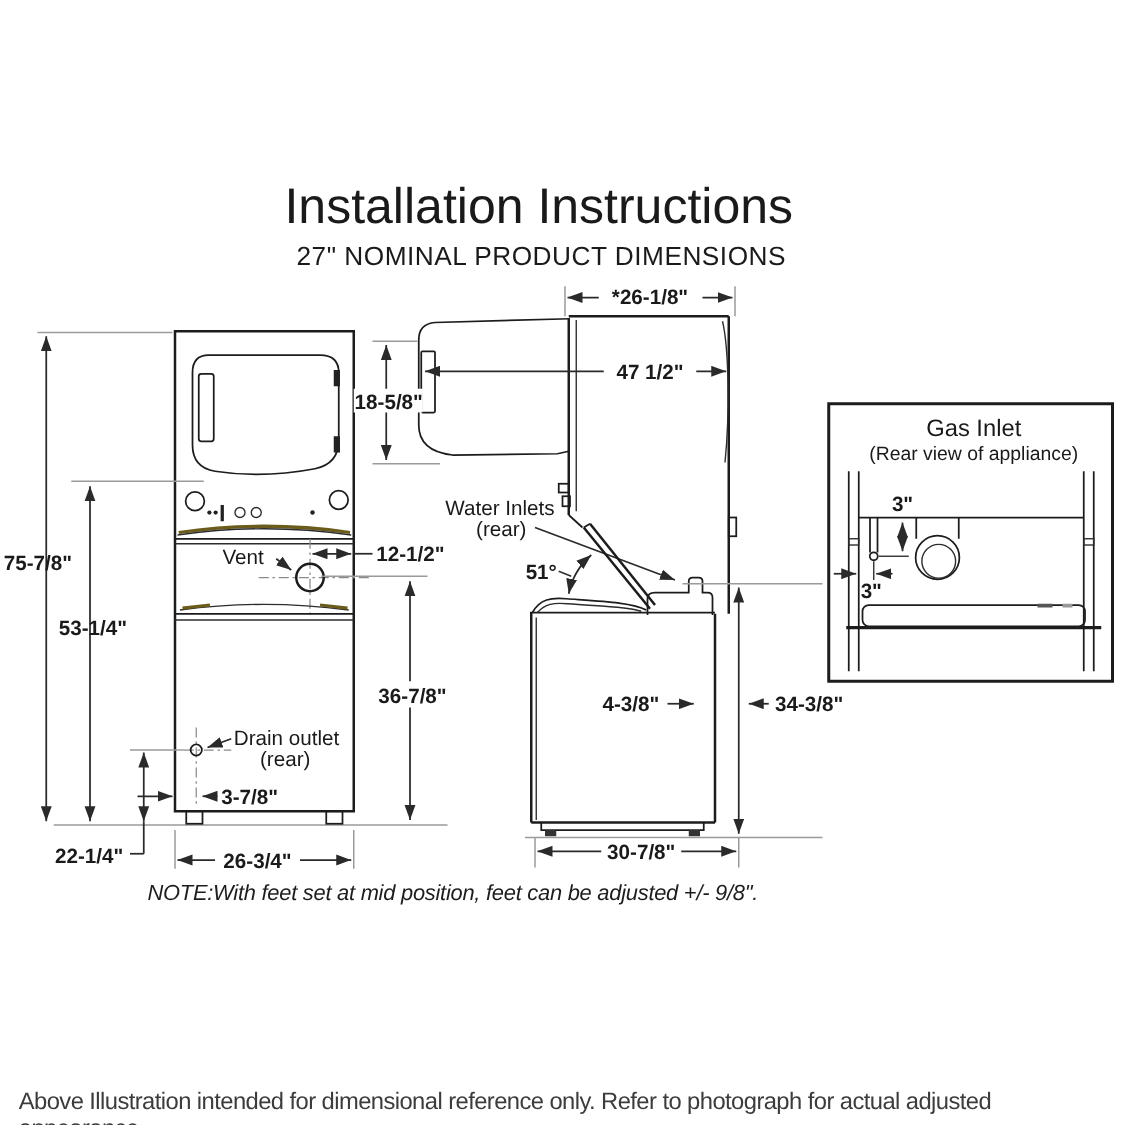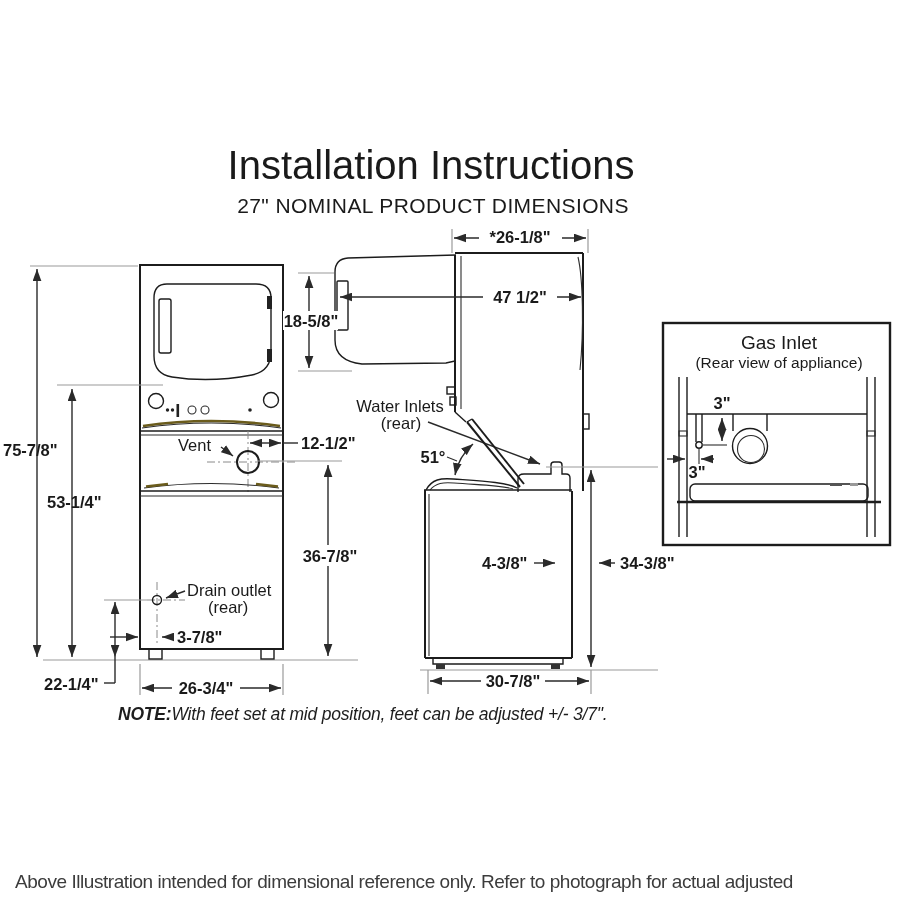--- a/index.html
+++ b/index.html
@@ -4,21 +4,21 @@
 <style>
   html,body{margin:0;padding:0;background:#fff;}
   #stage{position:relative;width:900px;height:900px;background:#fff;overflow:hidden;
          font-family:"Liberation Sans",sans-serif;color:#111;}
   .abs{position:absolute;}
   #title{left:0;top:143px;width:862px;text-align:center;font-size:40px;color:#1a1a1a;}
   #subtitle{left:0;top:194px;width:866px;text-align:center;font-size:21px;letter-spacing:.4px;color:#1a1a1a;}
   #notes{left:104px;top:703px;font-size:17.5px;color:#1d1d1d;line-height:23px;letter-spacing:-.2px;}
   .note1{font-weight:bold;font-style:italic;}
   .note2{font-style:italic;padding-left:14px;}
-  .noteLbl{font-weight:bold;text-align:right;}
+  .noteLbl{font-weight:normal;text-align:right;}
   #footer{left:15px;top:871px;width:878px;font-size:19px;letter-spacing:-.45px;color:#3c3c3c;}
   svg{position:absolute;left:0;top:0;}
   svg text{font-family:"Liberation Sans",sans-serif;fill:#1a1a1a;}
   .dimtext{font-size:16.5px;font-weight:bold;}
   .lbl{font-size:16.5px;}
   .gastitle{font-size:19px;}
   .gassub{font-size:15.5px;}
   .obj{stroke:#1c1c1c;stroke-width:2;fill:none;}
   .obj1{stroke:#1c1c1c;stroke-width:1.4;fill:none;}
   .objt{stroke:#2c2c2c;stroke-width:1.1;fill:none;}
@@ -221,17 +221,17 @@
       <circle class="objt" cx="751" cy="449" r="13.5"></circle>
 
       <rect class="obj1" x="690" y="484" width="178" height="17" rx="5"></rect>
       <rect x="830" y="483" width="12" height="3" fill="#555"></rect>
       <rect x="850" y="483" width="8" height="3" fill="#999"></rect>
       <line x1="677" y1="502" x2="881" y2="502" stroke="#1c1c1c" stroke-width="2.6"></line>
     </g>
   </svg>
 
   <div id="notes" class="abs">
-    <div class="note2"><span class="noteLbl">NOTE:</span><span>With feet set at mid position, feet can be adjusted +/- 3/7".</span></div>
+    <div class="note2"><span class="noteLbl">NOTE:</span><span>With feet set at mid position, feet can be adjusted +/- 9/8".</span></div>
   </div>
 
   <div id="footer" class="abs">Above Illustration intended for dimensional reference only. Refer to photograph for actual adjusted appearance.</div>
 </div>
 
 </body></html>

